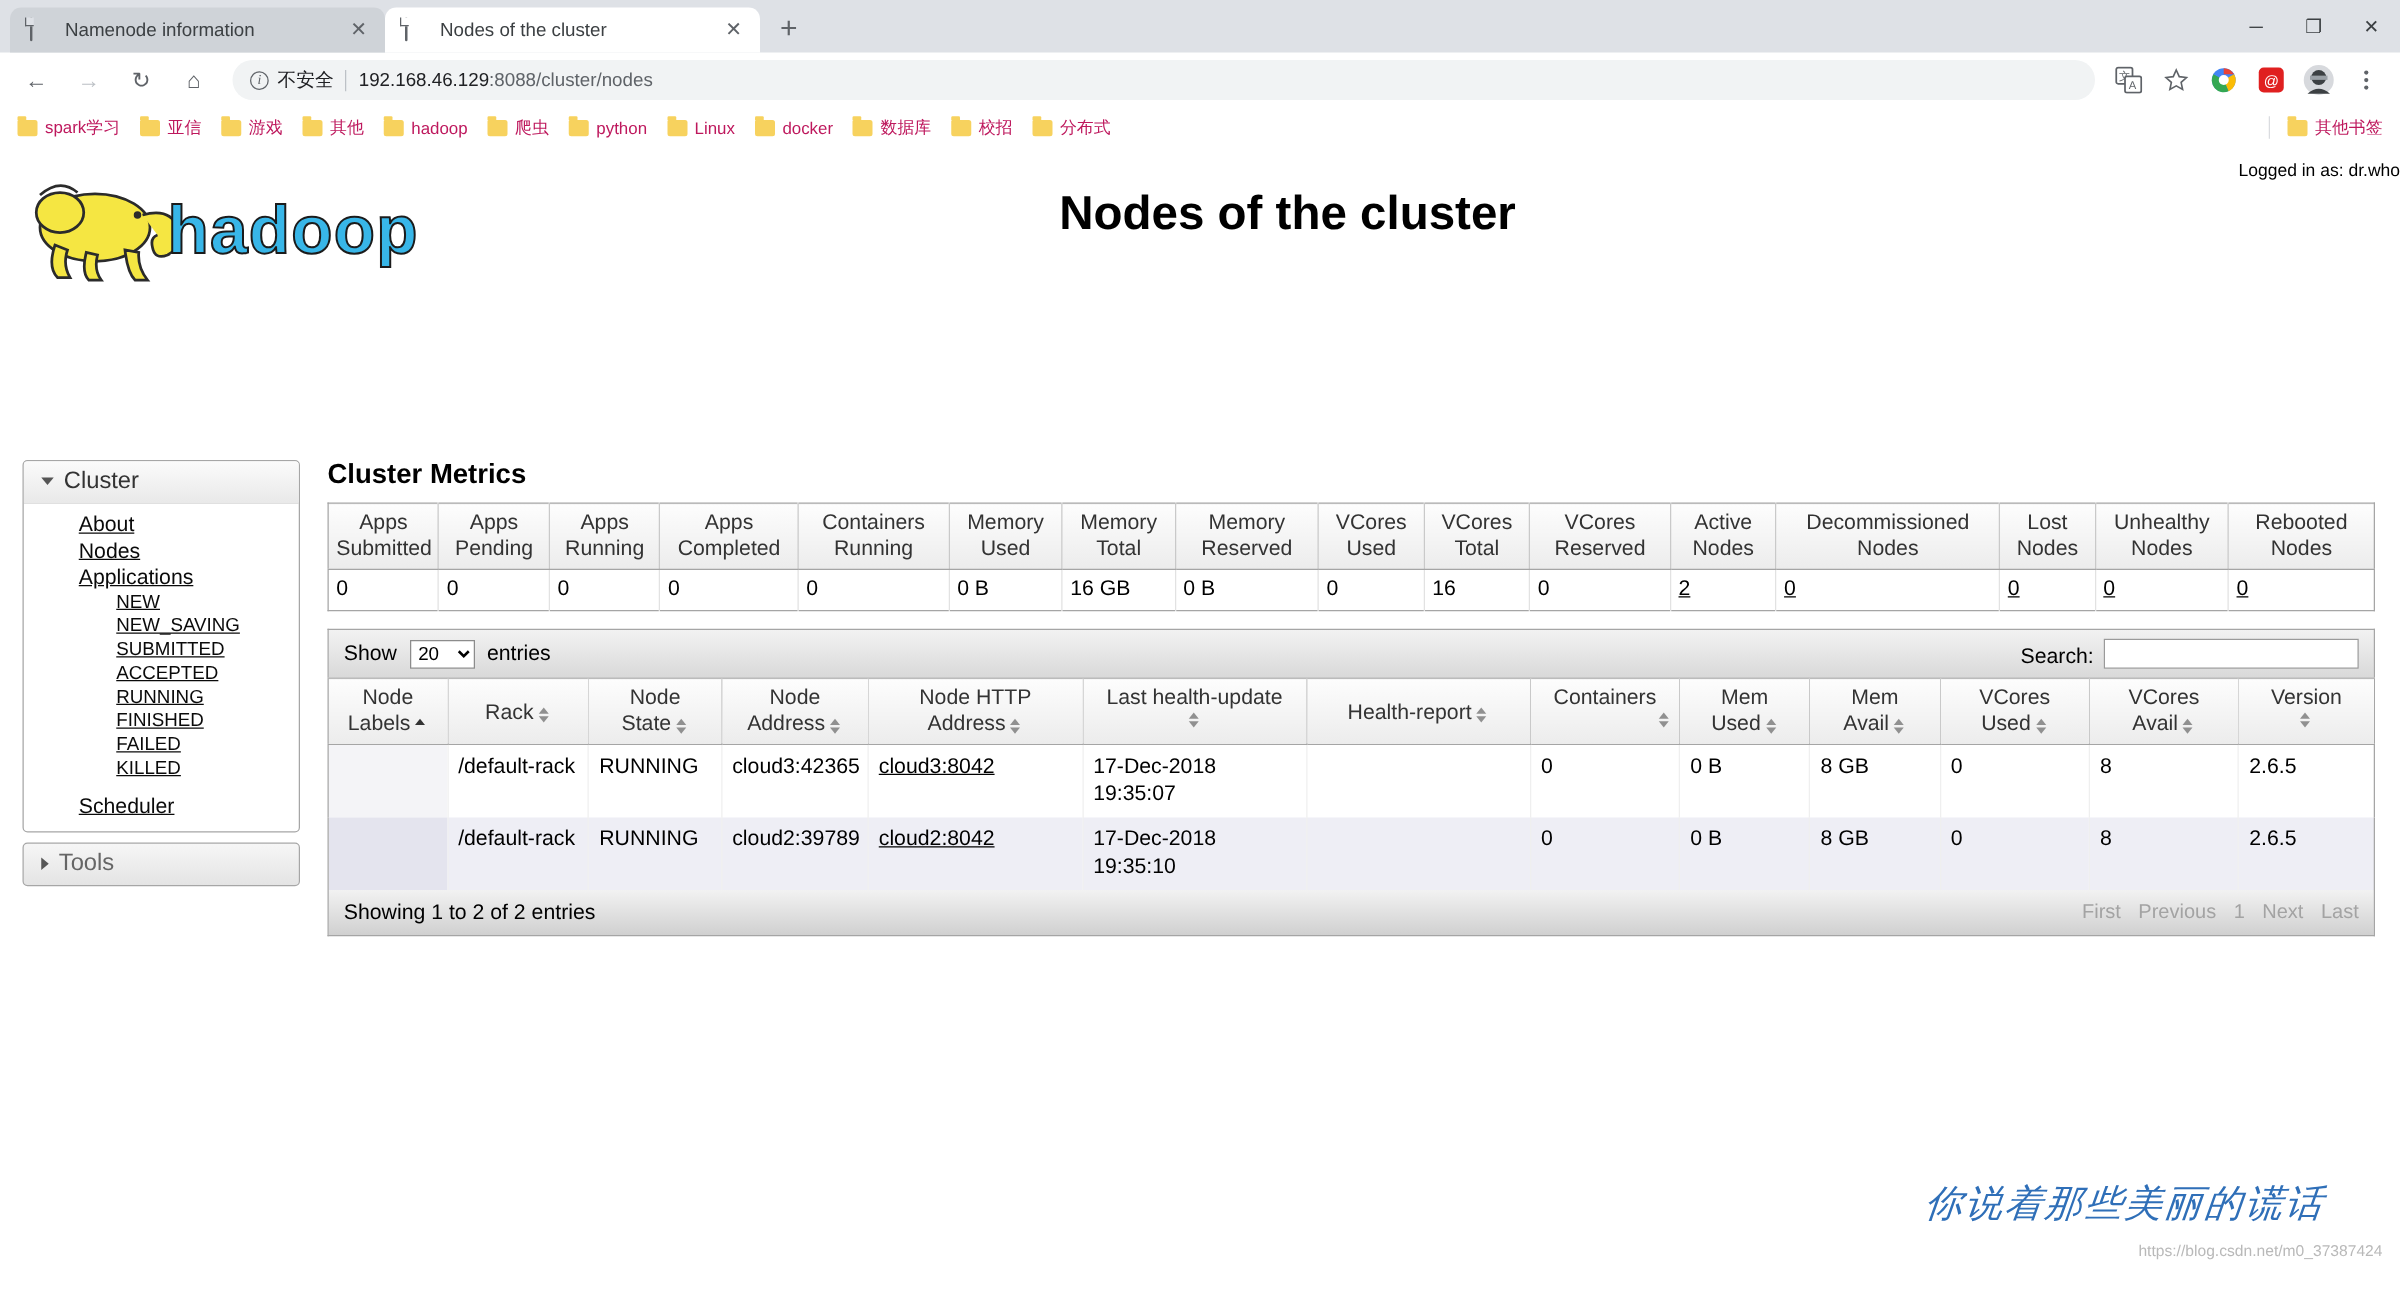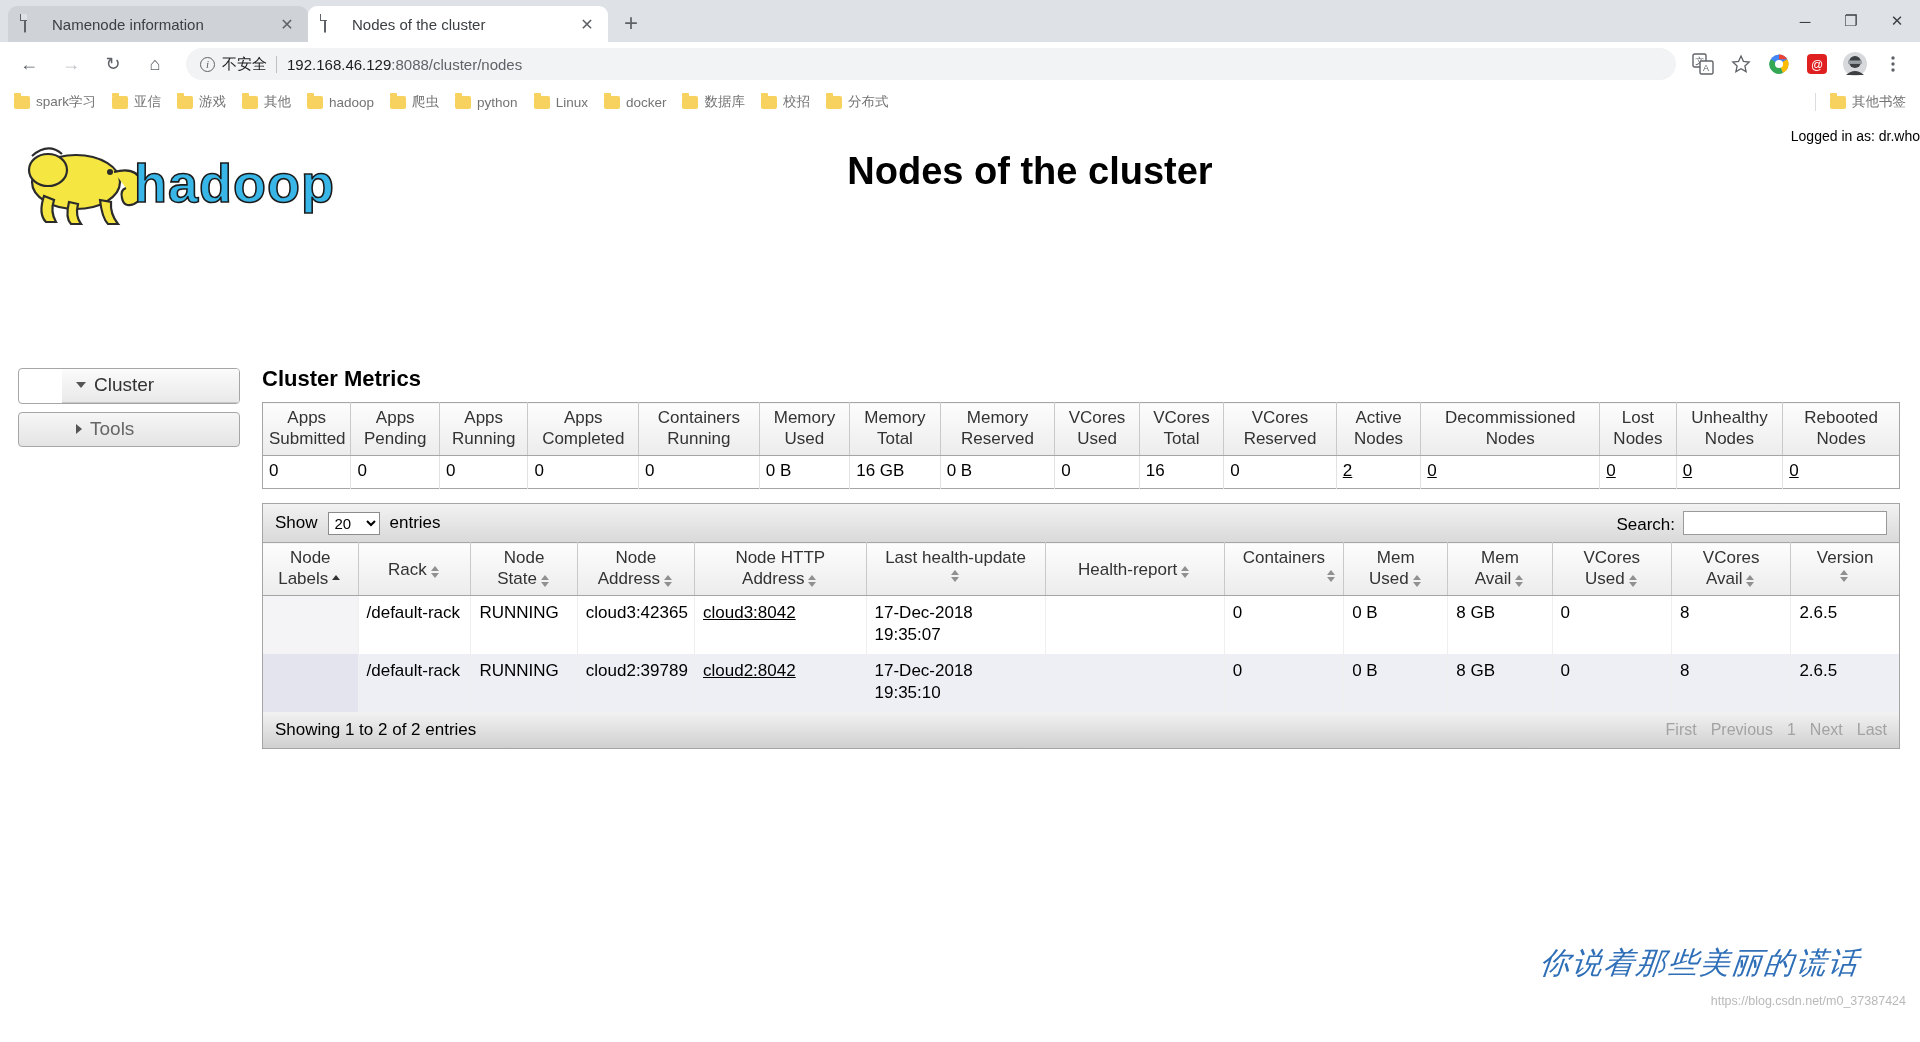--- a/index.html
+++ b/index.html
@@ -101,21 +101,21 @@
   .toolbar-icons { display:flex; align-items:center; flex: 0 0 auto;}
   .ticon { width:30px; height:30px; margin:0 4px; display:flex; align-items:center; justify-content:center;}
 
   .bookmarks {
     height: 32px;
     background: #ffffff;
     display: flex;
     align-items: center;
     padding: 0 14px;
     font-size: 13.5px;
-    color: #737373;
+    color: #be185d;
     position: relative;
   }
   .bm { display:flex; align-items:center; margin-right: 16px; white-space:nowrap;}
   .folder {
     width: 16px; height: 13px; background: #f7d25e;
     border-radius: 1px 2px 2px 2px; margin-right: 6px;
     position: relative; flex:0 0 auto;
   }
   .folder:before {
     content:''; position:absolute; top:-3px; left:0;
@@ -142,21 +142,21 @@
     position:absolute; left: 0; top: 32px; width: 1920px;
     text-align: center; font-size: 38px; font-weight: bold;
     color: #000; letter-spacing: 0px;
     padding-left: 140px;
   }
 
   
   .sidebar { position:absolute; left: 18px; top: 250px; width: 222px; }
   .panel {
     border: 1px solid #a6a6a6; border-radius: 4px;
-    background: #fff; margin-bottom: 8px; padding-left: 43px;
+    background: #fff; margin-bottom: 8px;
   }
   .panel-head {
     background: linear-gradient(#fbfbfb, #e9e9e9);
     border-bottom: 1px solid #c8c8c8;
     padding: 5px 8px 6px 14px;
     font-size: 19px; color: #333;
     border-radius: 3px 3px 0 0;
     display:flex; align-items:center;
   }
   .panel.collapsed .panel-head { border-bottom: none; border-radius: 3px; }
@@ -452,20 +452,35 @@
       </svg>
     </div>
 
     <div class="page-title">Nodes of the cluster</div>
 
     <div class="sidebar">
       <div class="panel">
         <div class="panel-head">
           <span class="caret-down"></span>
           <span>Cluster</span>
+        </div>
+        <div class="panel-body">
+          <a class="navlink" href="#">About</a>
+          <a class="navlink" href="#">Nodes</a>
+          <a class="navlink" href="#">Applications</a>
+          <a class="navlink sub" href="#">NEW</a>
+          <a class="navlink sub" href="#">NEW_SAVING</a>
+          <a class="navlink sub" href="#">SUBMITTED</a>
+          <a class="navlink sub" href="#">ACCEPTED</a>
+          <a class="navlink sub" href="#">RUNNING</a>
+          <a class="navlink sub" href="#">FINISHED</a>
+          <a class="navlink sub" href="#">FAILED</a>
+          <a class="navlink sub" href="#">KILLED</a>
+          <div class="nav-gap"></div>
+          <a class="navlink" href="#">Scheduler</a>
         </div>
       </div>
       <div class="panel collapsed" style="background:linear-gradient(#f6f6f6,#e4e4e4)">
         <div class="panel-head" style="background:transparent">
           <span class="caret-right"></span>
           <span style="color:#666">Tools</span>
         </div>
       </div>
     </div>
 

